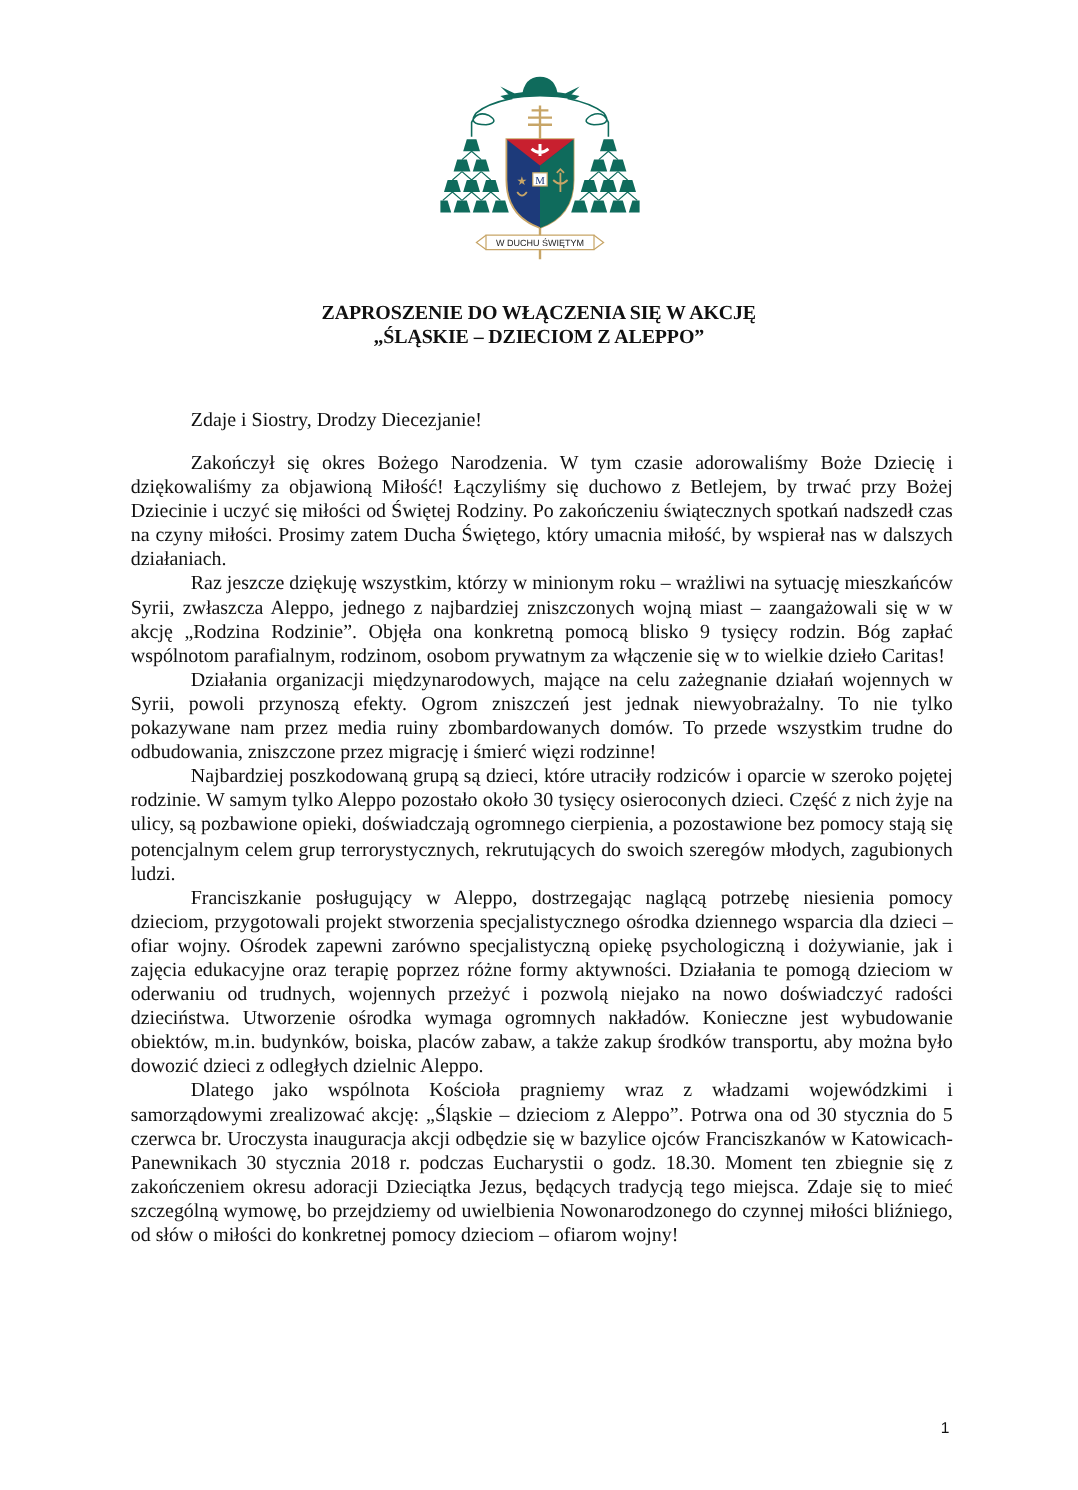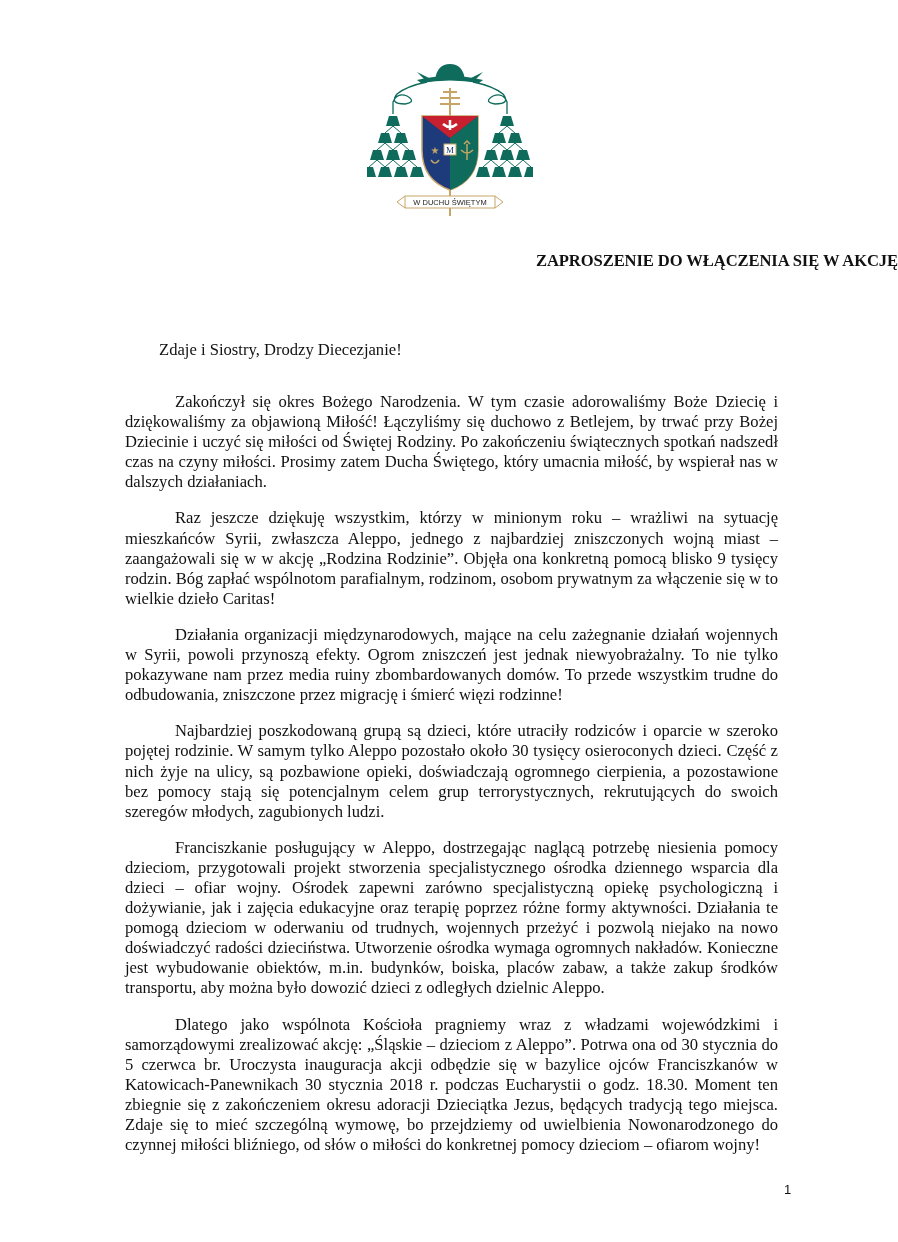--- a/index.html
+++ b/index.html
@@ -1,24 +1,24 @@
 <!DOCTYPE html>
 <html><head>
 <meta charset="utf-8">
 <style>
   html, body { margin: 0; padding: 0; background: #ffffff; }
   body { width: 898px; height: 1242px; position: relative; overflow: hidden;
          font-family: "Liberation Serif", "DejaVu Serif", serif; color: #111; }
   .crest { position: absolute; left: 367px; top: 58px; width: 166px; height: 160px; }
-  .title { position: absolute; left: 0; width: 898px; top: 251px; text-align: right;
+  .title { position: absolute; left: 0; width: 898px; top: 251px; text-align: center;
            font-weight: bold; font-size: 16.6px; line-height: 20px; letter-spacing: -0.1px; }
   .greeting { position: absolute; left: 159px; top: 340px; font-size: 16.6px; line-height: 20px; }
   .body { position: absolute; left: 109px; top: 376px; width: 685px; font-size: 16.6px;
           line-height: 20.1px; text-align: justify; }
-  .body p { margin: 16px; text-indent: 50px; }
+  .body p { margin: 0; text-indent: 50px; }
   .page-num { position: absolute; left: 784px; top: 1182px; font-family: "Liberation Sans", sans-serif;
               font-size: 13px; }
 </style>
 </head>
 <body>
 
 <div class="crest">
   <svg viewBox="0 0 166 160" width="166" height="160">
 
     <path d="M50 22 Q83 14 116 22 L112 25 Q83 20 54 25 Z" fill="#0f6b5c"></path>
@@ -76,20 +76,21 @@
     <path d="M100 86 v16 M94 92 q6 6 12 0 M97 86 l3 -3 l3 3" stroke="#c7a567" stroke-width="1.5" fill="none"></path>
 
     <path d="M38 138 H128 V150 H38 Z" fill="#fff" stroke="#c7a567" stroke-width="1"></path>
     <path d="M38 138 L30 144 L38 150 M128 138 L136 144 L128 150" fill="none" stroke="#c7a567"></path>
     <text x="83" y="147" font-size="7.5" text-anchor="middle" fill="#222" font-family="Liberation Sans, sans-serif">W DUCHU ŚWIĘTYM</text>
   </svg>
 </div>
 
 <div class="title">
   <div>ZAPROSZENIE DO WŁĄCZENIA SIĘ W AKCJĘ</div>
+  <div>„ŚLĄSKIE – DZIECIOM Z ALEPPO”</div>
 </div>
 
 <div class="greeting">Zdaje i Siostry, Drodzy Diecezjanie!</div>
 
 <div class="body">
   <p>Zakończył się okres Bożego Narodzenia. W tym czasie adorowaliśmy Boże Dziecię i dziękowaliśmy za objawioną Miłość! Łączyliśmy się duchowo z Betlejem, by trwać przy Bożej Dziecinie i uczyć się miłości od Świętej Rodziny. Po zakończeniu świątecznych spotkań nadszedł czas na czyny miłości. Prosimy zatem Ducha Świętego, który umacnia miłość, by wspierał nas w dalszych działaniach.</p>
   <p>Raz jeszcze dziękuję wszystkim, którzy w minionym roku – wrażliwi na sytuację mieszkańców Syrii, zwłaszcza Aleppo, jednego z najbardziej zniszczonych wojną miast – zaangażowali się w w akcję „Rodzina Rodzinie”. Objęła ona konkretną pomocą blisko 9 tysięcy rodzin. Bóg zapłać wspólnotom parafialnym, rodzinom, osobom prywatnym za włączenie się w to wielkie dzieło Caritas!</p>
   <p>Działania organizacji międzynarodowych, mające na celu zażegnanie działań wojennych w Syrii, powoli przynoszą efekty. Ogrom zniszczeń jest jednak niewyobrażalny. To nie tylko pokazywane nam przez media ruiny zbombardowanych domów. To przede wszystkim trudne do odbudowania, zniszczone przez migrację i śmierć więzi rodzinne!</p>
   <p>Najbardziej poszkodowaną grupą są dzieci, które utraciły rodziców i oparcie w szeroko pojętej rodzinie. W samym tylko Aleppo pozostało około 30 tysięcy osieroconych dzieci. Część z nich żyje na ulicy, są pozbawione opieki, doświadczają ogromnego cierpienia, a pozostawione bez pomocy stają się potencjalnym celem grup terrorystycznych, rekrutujących do swoich szeregów młodych, zagubionych ludzi.</p>
   <p>Franciszkanie posługujący w Aleppo, dostrzegając naglącą potrzebę niesienia pomocy dzieciom, przygotowali projekt stworzenia specjalistycznego ośrodka dziennego wsparcia dla dzieci – ofiar wojny. Ośrodek zapewni zarówno specjalistyczną opiekę psychologiczną i dożywianie, jak i zajęcia edukacyjne oraz terapię poprzez różne formy aktywności. Działania te pomogą dzieciom w oderwaniu od trudnych, wojennych przeżyć i pozwolą niejako na nowo doświadczyć radości dzieciństwa. Utworzenie ośrodka wymaga ogromnych nakładów. Konieczne jest wybudowanie obiektów, m.in. budynków, boiska, placów zabaw, a także zakup środków transportu, aby można było dowozić dzieci z odległych dzielnic Aleppo.</p>

